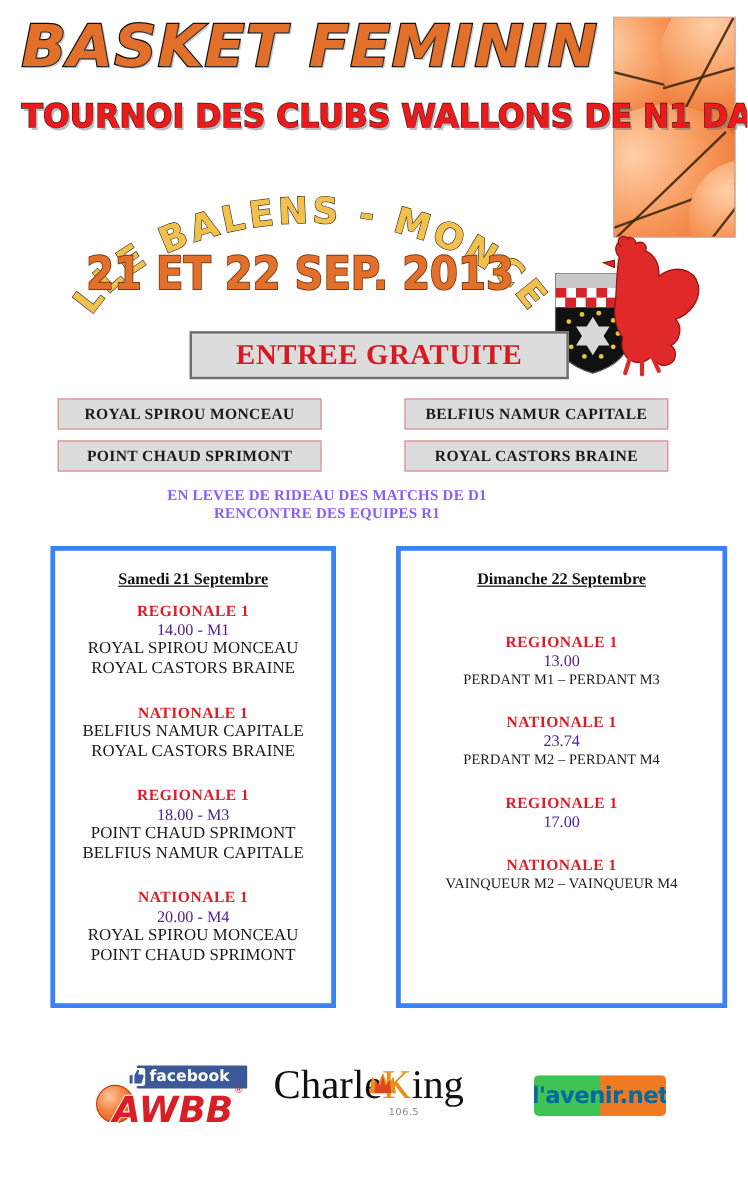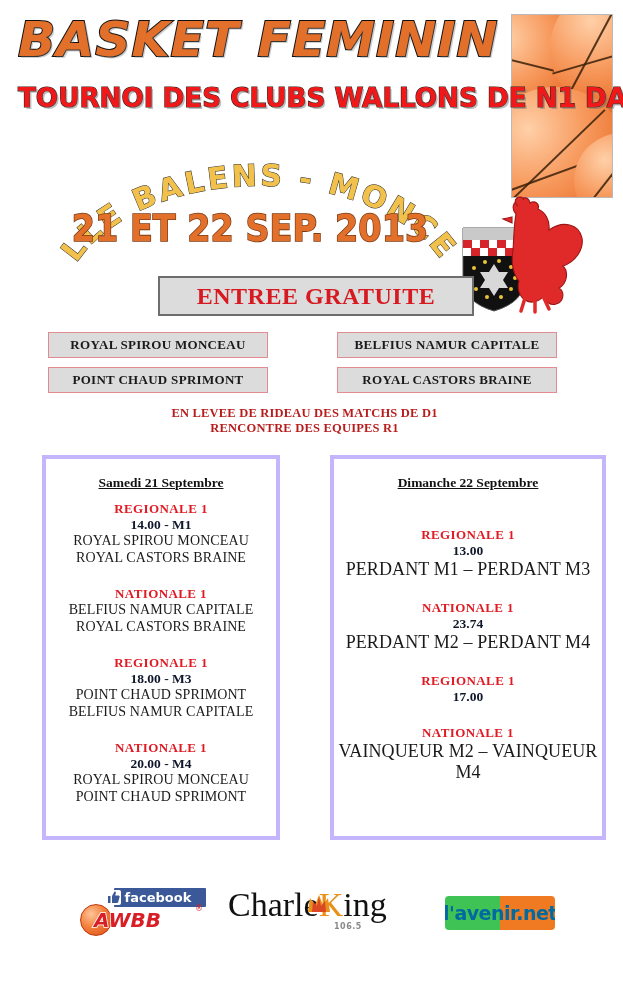--- a/index.html
+++ b/index.html
@@ -173,33 +173,32 @@
   
   .levee {
     position: absolute;
     left: 0;
     top: 406px;
     width: 545px;
     text-align: center;
     font-family: "Liberation Serif", serif;
     font-weight: bold;
     font-size: 12.5px;
-    color: #b91c1c;
+    color: #8b5cf6;
     line-height: 1.22;
     letter-spacing: 0.2px;
-    padding-left: 32px;
   }
 
   
   .panel {
     position: absolute;
     top: 455px;
     height: 385px;
     background: #ffffff;
-    border: 4px solid #c4b5fd;
+    border: 4px solid #3b82f6;
     box-sizing: border-box;
   }
   .panel-left  { left: 42px;  width: 238px; }
   .panel-right { left: 330px; width: 276px; }
 
   .panel-title {
     text-align: center;
     font-family: "Liberation Serif", serif;
     font-weight: bold;
     font-size: 13.5px;
@@ -216,34 +215,34 @@
   }
   .match .league {
     font-family: "Liberation Serif", serif;
     font-weight: bold;
     font-size: 13px;
     color: #E01B24;
     letter-spacing: 0.4px;
   }
   .match .time {
     font-family: "Liberation Serif", serif;
-    font-weight: bold;
+    font-weight: normal;
     font-size: 13.5px;
-    color: #0f172a;
+    color: #4c1d95;
   }
   .match .team {
     font-family: "Liberation Serif", serif;
     font-size: 14px;
     color: #1a1a1a;
     line-height: 1.18;
     letter-spacing: 0.1px;
   }
   .match .pairing {
     font-family: "Liberation Serif", serif;
-    font-size: 18px;
+    font-size: 12px;
     color: #1a1a1a;
     letter-spacing: 0.1px;
   }
 
   
   .sponsors {
     position: absolute;
     left: 0;
     top: 886px;
     width: 623px;
@@ -293,21 +292,21 @@
     background: radial-gradient(circle at 34% 30%, #ffc49a 0%, #f3813c 45%, #da4a12 100%);
     border: 1px solid #c03a0c;
   }
   .awbb-word {
     position: absolute;
     left: 16px;
     top: 20px;
     font-family: "DejaVu Sans", sans-serif;
     font-style: italic;
     font-weight: bold;
-    font-size: 20px;
+    font-size: 30px;
     color: #D81F26;
     -webkit-text-stroke: 1.5px #ffffff;
     paint-order: stroke fill;
     letter-spacing: 0px;
     text-align: center;
   }
   .awbb-reg {
     position: absolute;
     left: 117px;
     top: 16px;
@@ -330,27 +329,26 @@
   .ck-k { color: #E8901A; }
   .ck-crown {
     position: absolute;
     left: 78px;
     top: -2px;
     width: 26px;
     height: 20px;
   }
   .ck-freq {
     position: absolute;
-    left: 106px;
+    left: 96px;
     top: 36px;
     font-family: "DejaVu Sans", sans-serif;
     font-size: 8px;
     color: #8a8a8a;
     letter-spacing: 0.5px;
-    font-weight: bold;
   }
 
   .avenir {
     position: absolute;
     left: 445px;
     top: 10px;
     width: 110px;
     height: 34px;
     border-radius: 4px;
     overflow: hidden;

